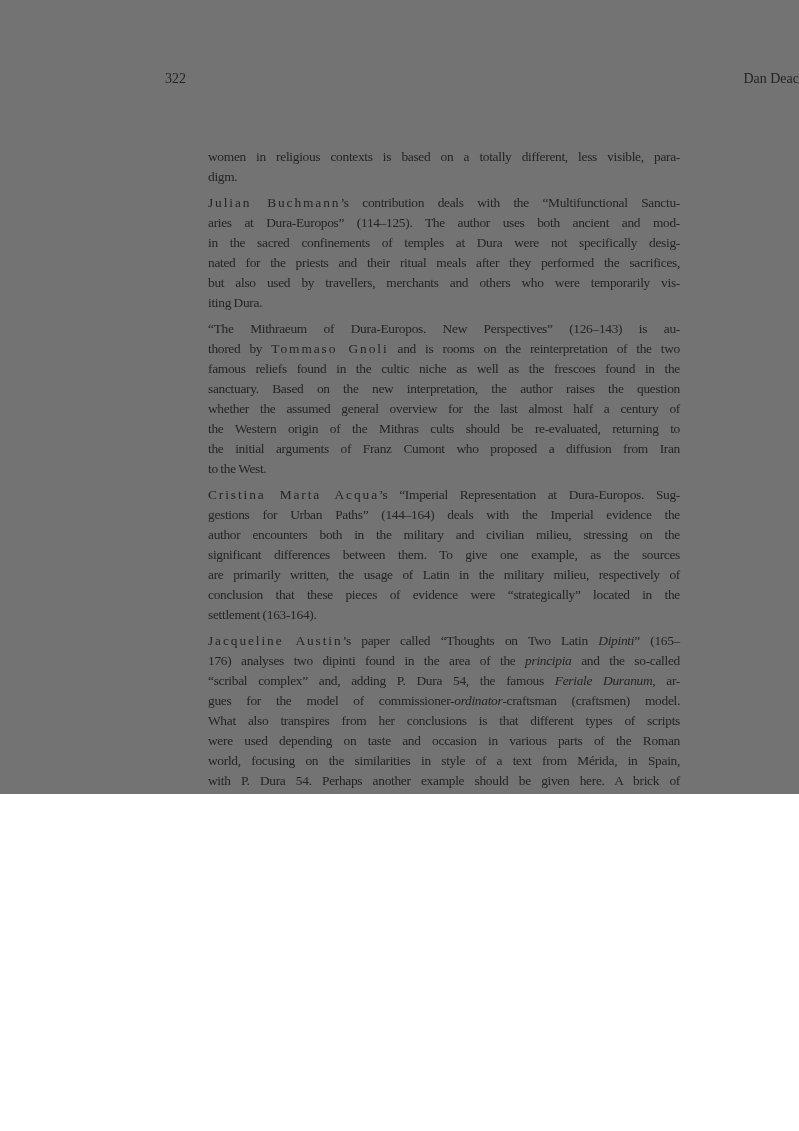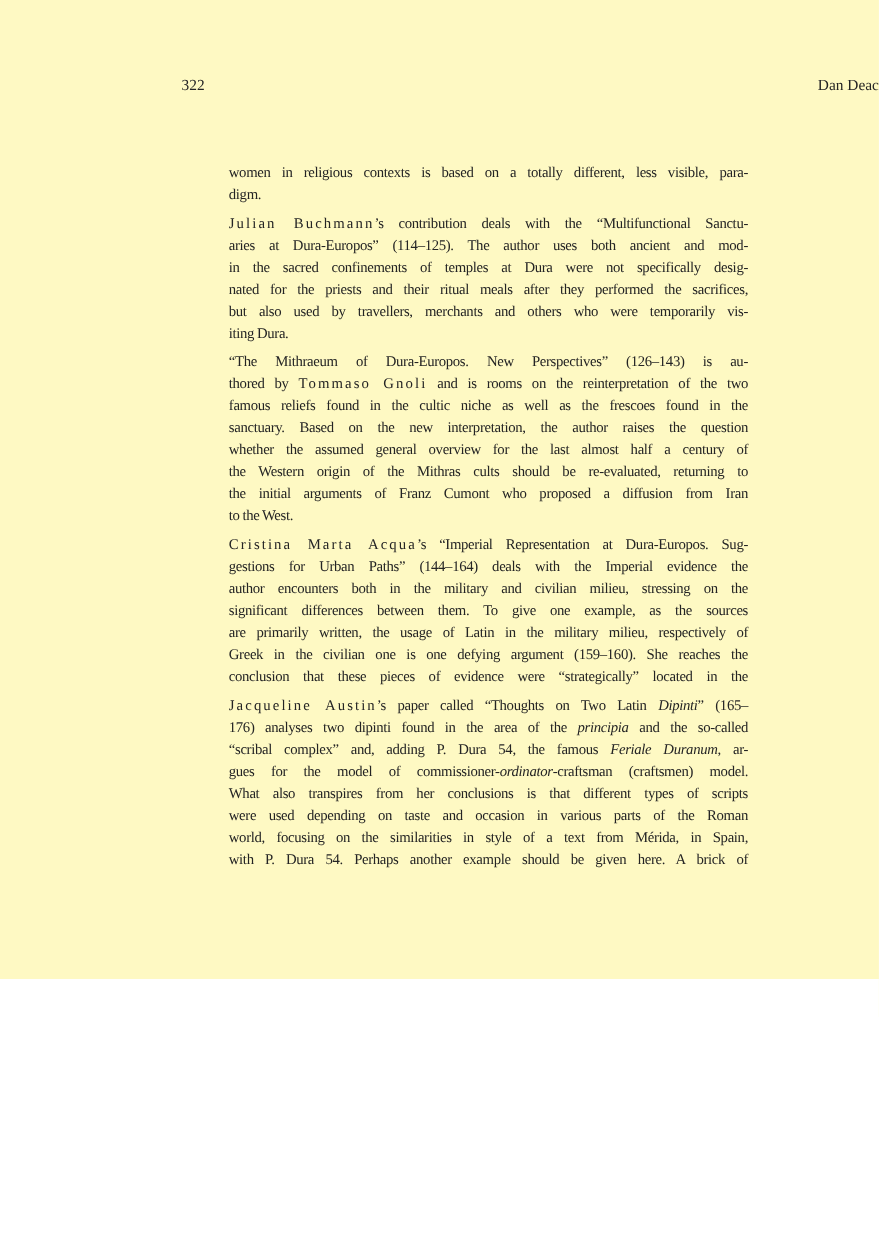--- a/index.html
+++ b/index.html
@@ -3,22 +3,22 @@
 <meta charset="utf-8">
 <style>
   html, body {
     margin: 0;
     padding: 0;
     background: #ffffff;
   }
   .page {
     position: relative;
     width: 799px;
-    height: 890px;
-    background: #fef9c3;
+    height: 794px;
+    background: #737373;
     overflow: hidden;
     font-family: "Liberation Serif", "DejaVu Serif", serif;
     color: #242424;
     text-decoration: underline;
   }
   .page-header {
     position: absolute;
     top: 70px;
     left: 0;
     width: 799px;
@@ -97,22 +97,22 @@
         <div class="line"><span class="seg normal">the Western origin of the Mithras cults should be re-evaluated, returning to</span></div>
         <div class="line"><span class="seg normal">the initial arguments of Franz Cumont who proposed a diffusion from Iran</span></div>
         <div class="line final"><span class="seg normal">to the West.</span></div>
       </div>
       <div class="para">
         <div class="line"><span class="seg spaced">Cristina Marta Acqua</span><span class="seg normal">’s “Imperial Representation at Dura-Europos. Sug-</span></div>
         <div class="line"><span class="seg normal">gestions for Urban Paths” (144–164) deals with the Imperial evidence the</span></div>
         <div class="line"><span class="seg normal">author encounters both in the military and civilian milieu, stressing on the</span></div>
         <div class="line"><span class="seg normal">significant differences between them. To give one example, as the sources</span></div>
         <div class="line"><span class="seg normal">are primarily written, the usage of Latin in the military milieu, respectively of</span></div>
-        <div class="line"><span class="seg normal">Greek in the civilian one is one defying argument (159–160). She reaches the</span></div>
         <div class="line"><span class="seg normal">conclusion that these pieces of evidence were “strategically” located in the</span></div>
+        <div class="line final"><span class="seg normal">settlement (163-164).</span></div>
       </div>
       <div class="para">
         <div class="line"><span class="seg spaced">Jacqueline Austin</span><span class="seg normal">’s paper called “Thoughts on Two Latin </span><span class="seg italic">Dipinti</span><span class="seg normal">” (165–</span></div>
         <div class="line"><span class="seg normal">176) analyses two dipinti found in the area of the </span><span class="seg italic">principia</span><span class="seg normal"> and the so-called</span></div>
         <div class="line"><span class="seg normal">“scribal complex” and, adding P. Dura 54, the famous </span><span class="seg italic">Feriale Duranum</span><span class="seg normal">, ar-</span></div>
         <div class="line"><span class="seg normal">gues for the model of commissioner-</span><span class="seg italic">ordinator</span><span class="seg normal">-craftsman (craftsmen) model.</span></div>
         <div class="line"><span class="seg normal">What also transpires from her conclusions is that different types of scripts</span></div>
         <div class="line"><span class="seg normal">were used depending on taste and occasion in various parts of the Roman</span></div>
         <div class="line"><span class="seg normal">world, focusing on the similarities in style of a text from Mérida, in Spain,</span></div>
         <div class="line"><span class="seg normal">with P. Dura 54. Perhaps another example should be given here. A brick of</span></div>

